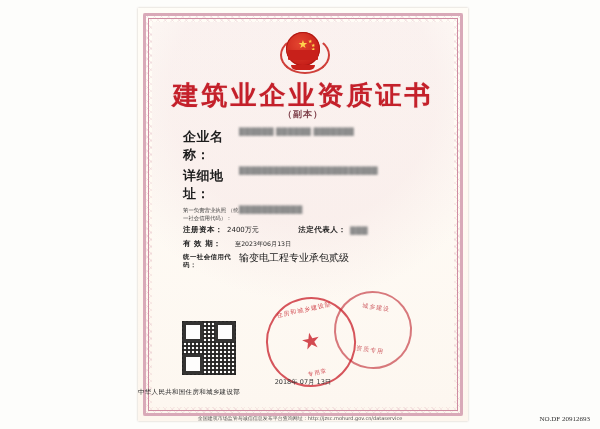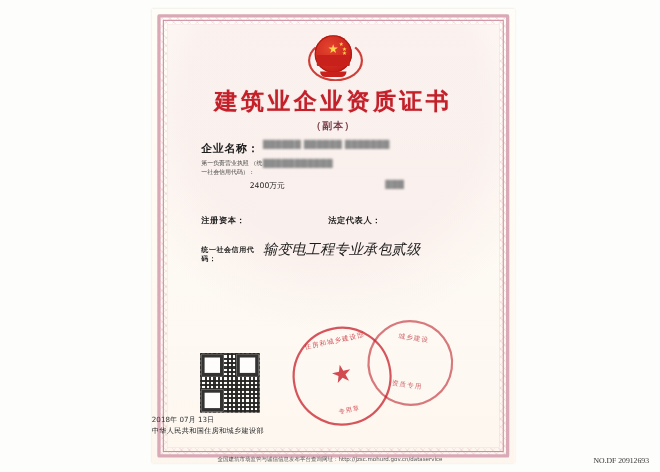--- a/index.html
+++ b/index.html
@@ -89,21 +89,21 @@
   .emblem .ribbon{
     position:absolute;left:11px;top:35px;width:24px;height:5px;
     background:#c8201a;border-radius:0 0 6px 6px;
   }
   
   .title{
     position:absolute;left:0;right:0;top:70px;
     text-align:center;
     font-family:"DejaVu Serif","Liberation Serif",serif;
     font-weight:bold;
-    font-size:21px;
+    font-size:26px;
     letter-spacing:3px;
     color:#c4202a;
     text-shadow:0 0 1px rgba(180,20,30,.4);
   }
   .subtitle{
     position:absolute;left:0;right:0;top:100px;
     text-align:center;
     font-size:9px;
     color:#7a3a45;
     letter-spacing:1px;
@@ -113,52 +113,52 @@
   .fields{
     position:absolute;left:45px;top:120px;width:248px;
     font-size:7.5px;color:#2b2b2b;
   }
   .row{
     display:flex;align-items:flex-start;
     margin-bottom:3px;min-height:11px;
   }
   .lbl{
     width:56px;flex:none;
-    font-size:10px;font-weight:bold;color:#1d1d1d;
+    font-size:13px;font-weight:bold;color:#1d1d1d;
     letter-spacing:.5px;
   }
   .lbl.small{font-size:5.4px;font-weight:normal;color:#444;line-height:8px;letter-spacing:0;}
   .val{
     flex:1;
     font-size:7px;color:#222;
     border-bottom:0;
     word-break:break-all;
   }
   .blur{
     display:inline-block;
     color:transparent;
     background:linear-gradient(90deg,#9a9a9a 0 100%);
     -webkit-background-clip:text;background-clip:text;
     filter:blur(1.2px);
     color:#8c8c8c;
     letter-spacing:.4px;
   }
   .row-2col{display:flex;align-items:flex-start;}
   .col-a{display:flex;flex:1;}
-  .col-b{display:flex;flex:1.15;}
+  .col-b{display:flex;flex:1.15;align-items:flex-end;}
   .sub-lbl{
-    width:44px;flex:none;font-size:7.5px;font-weight:bold;color:#1d1d1d;letter-spacing:.5px;margin-top:32px;
+    width:44px;flex:none;font-size:7.5px;font-weight:bold;color:#1d1d1d;letter-spacing:.5px;
   }
   .sub-lbl.wide{width:52px;}
   .scope{
     margin-top:2px;
     display:flex;align-items:flex-start;
   }
   .scope .lbl{width:56px;font-size:6.4px;line-height:8px;}
-  .scope .val{font-size:13px;line-height:9px;color:#1b1b1b;font-style:italic;}
+  .scope .val{font-size:10px;line-height:9px;color:#1b1b1b;}
   
   .qr{
     position:absolute;left:44px;bottom:46px;
     width:54px;height:54px;
     background:
       repeating-linear-gradient(90deg,#111 0 2px,#fff 2px 4px),
       repeating-linear-gradient(0deg,#111 0 2px,#fff 2px 4px);
     background-blend-mode:multiply;
     opacity:.85;
   }
@@ -196,21 +196,21 @@
   }
   .seal2 .txt{
     position:absolute;left:0;right:0;top:10px;text-align:center;
     font-size:6px;color:rgba(190,35,45,.7);letter-spacing:1px;
   }
   .seal2 .txt2{
     position:absolute;left:0;right:0;bottom:12px;text-align:center;
     font-size:6px;color:rgba(190,35,45,.7);letter-spacing:1px;
   }
   .issue-date{
-    position:absolute;left:0;right:0;bottom:34px;
+    position:absolute;left:0;right:0;bottom:34px;text-align:center;
     font-size:6.5px;color:#333;
   }
   .issuer{
     position:absolute;left:0;right:0;bottom:24px;
     font-size:6.5px;color:#222;letter-spacing:.3px;
   }
   .footnote{
     position:absolute;left:0;right:0;bottom:8px;text-align:center;
     font-size:5px;color:#555;letter-spacing:0;
   }
@@ -250,40 +250,48 @@
     <div class="title">建筑业企业资质证书</div>
     <div class="subtitle">（副本）</div>
 
     <div class="fields">
 
       <div class="row">
         <div class="lbl">企业名称：</div>
         <div class="val blur">██████ ██████ ███████</div>
       </div>
 
+      <div class="row">
+        <div class="lbl">详细地址：</div>
+        <div class="val blur">████████████████████████</div>
+      </div>
 
       <div class="row">
         <div class="lbl small">第一负责营业执照
 （统一社会信用代码）：</div>
         <div class="val blur">███████████</div>
       </div>
 
       <div class="row row-2col">
         <div class="col-a">
           <div class="sub-lbl">注册资本：</div>
           <div class="val">2400万元</div>
         </div>
         <div class="col-b">
           <div class="sub-lbl wide">法定代表人：</div>
           <div class="val blur">███</div>
         </div>
       </div>
 
 
       <div class="row row-2col">
+        <div class="col-b">
+          <div class="sub-lbl wide">有 效 期：</div>
+          <div class="val" style="font-size:6.2px;">至2023年06月13日</div>
+        </div>
       </div>
 
       <div class="scope">
         <div class="lbl">统一社会信用代码：</div>
         <div class="val">
           <div>输变电工程专业承包贰级</div>
         </div>
       </div>
 
     </div>

